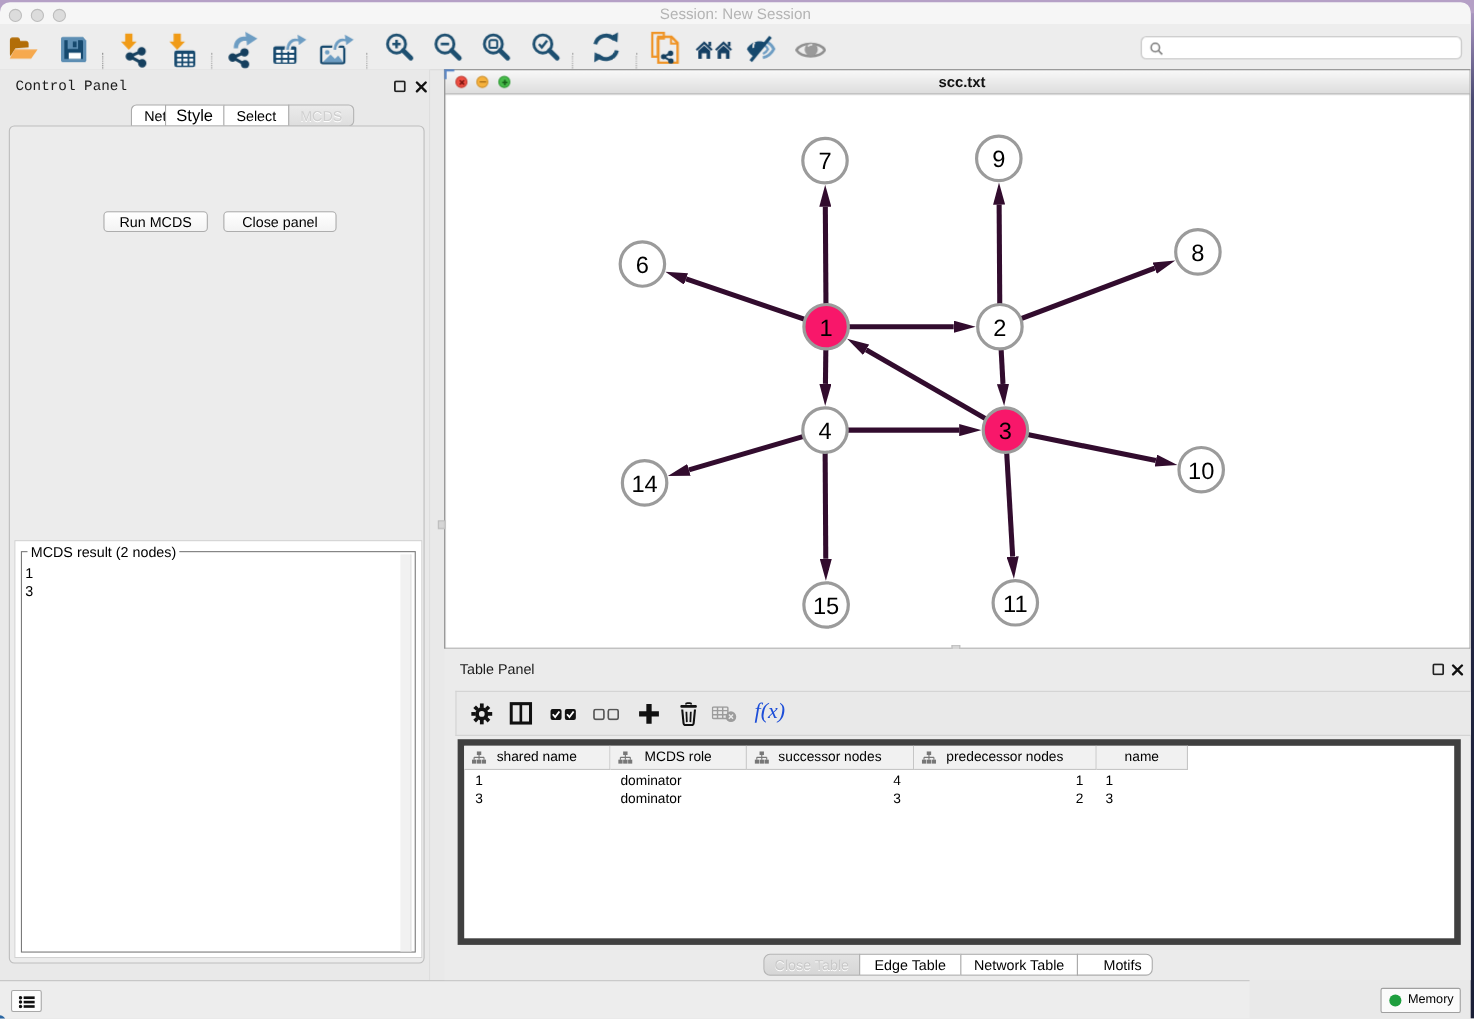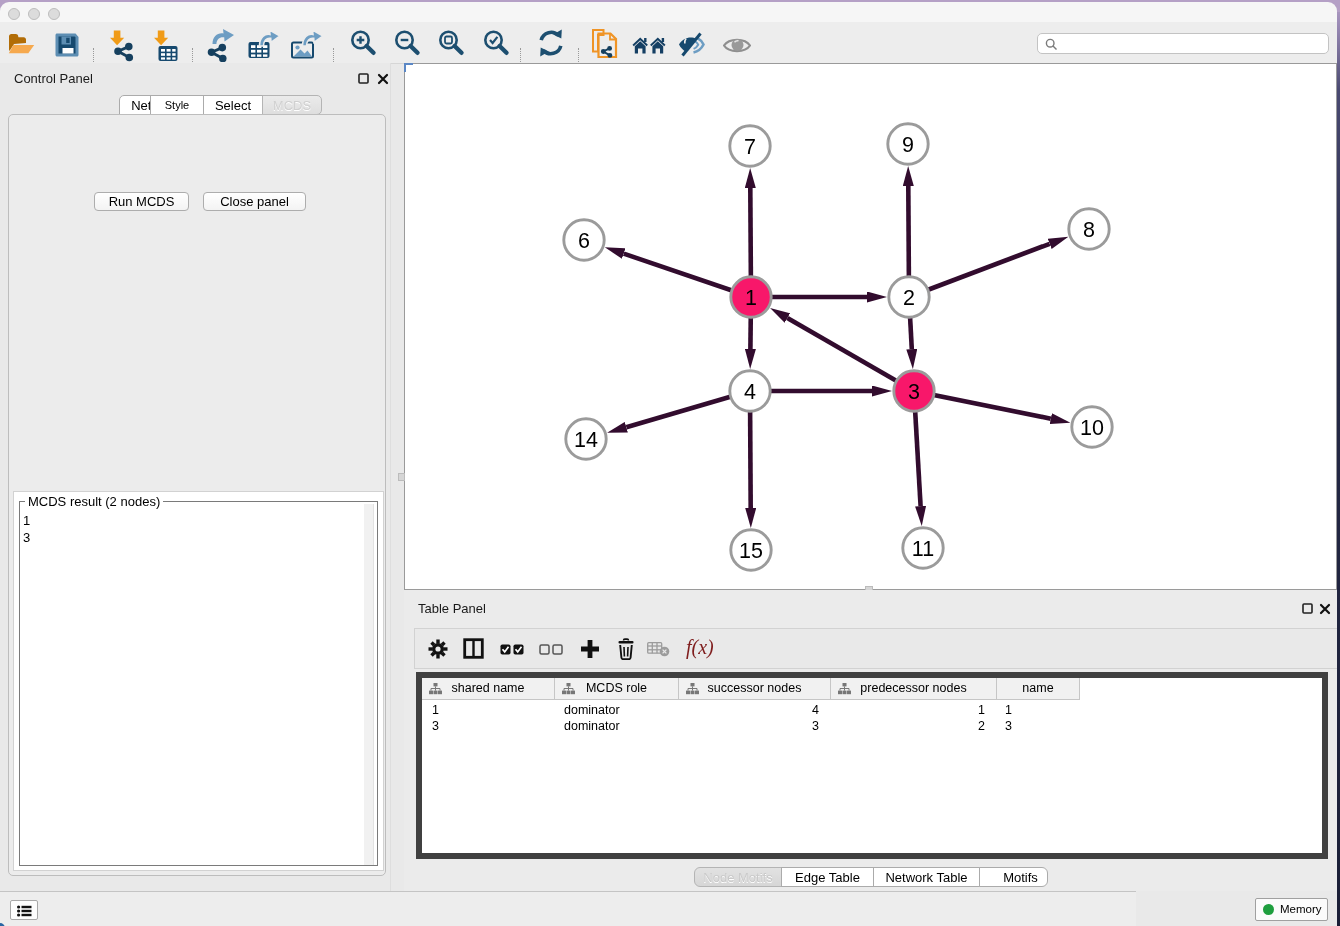--- a/index.html
+++ b/index.html
@@ -15,20 +15,21 @@
 <div class="abs" style="left:0;top:0;width:1340px;height:3px;background:#b5a0c6;"></div>
 <div class="abs" style="right:0;top:0;width:3px;height:926px;background:linear-gradient(#b5a0c6 0px,#9a8ab5 25px,#4a4a72 90px,#262a48 300px,#1a1e36 926px);"></div>
 
 <div class="abs" style="left:0;top:0;width:12px;height:12px;background:#b5a0c6;"></div>
 <div class="abs" style="left:1328px;top:0;width:12px;height:12px;background:#b5a0c6;"></div>
 
 <div class="abs" style="left:0;top:2px;width:1337px;height:20px;border-bottom:1px solid #cfcfcf;border-radius:9px 9px 0 0;background:#f6f6f6;">
   <div class="abs" style="left:8px;top:6px;width:12px;height:12px;border-radius:50%;background:#dcdcdc;border:1px solid #bdbdbd;box-sizing:border-box;"></div>
   <div class="abs" style="left:28px;top:6px;width:12px;height:12px;border-radius:50%;background:#dcdcdc;border:1px solid #bdbdbd;box-sizing:border-box;"></div>
   <div class="abs" style="left:48px;top:6px;width:12px;height:12px;border-radius:50%;background:#dcdcdc;border:1px solid #bdbdbd;box-sizing:border-box;"></div>
+  <div class="abs" style="left:0;top:3px;width:100%;text-align:center;font-size:13.8px;color:#b4b4b4;">Session: New Session</div>
 </div>
 
 <div id="toolbar" class="abs" style="left:0;top:22px;width:1337px;height:41px;background:#ededed;border-bottom:1px solid #d6d6d6;">
 
   <svg class="abs" style="left:8px;top:11px" width="27" height="22" viewBox="0 0 27 22">
     <path d="M1 16.5 V3.3 c0-1.3 1-2.3 2.3-2.3 h4.6 c1.1 0 2 .7 2.2 1.8 l.3 1.4 h5.3 c1.3 0 2.3 1 2.3 2.3 v3.6 L6 11 1.5 18 z" fill="#b26d07"></path>
     <path d="M0.8 20.3 L5.4 12 h20.8 L20.3 20.3 z" fill="#f6a94e"></path>
   </svg>
 
   <svg class="abs" style="left:55px;top:11px" width="24" height="24" viewBox="0 0 24 24">
@@ -180,49 +181,64 @@
   </svg>
 </div>
 <div class="abs" style="left:1037px;top:33px;width:292px;height:21px;background:#fff;border:1px solid #c3c3c3;border-radius:5px;box-sizing:border-box;">
   <svg width="13" height="13" style="position:absolute;left:7px;top:4px" viewBox="0 0 13 13">
       <circle cx="5.2" cy="5.2" r="3.8" fill="none" stroke="#7b7b7b" stroke-width="1.4"></circle>
       <line x1="8" y1="8" x2="11.5" y2="11.5" stroke="#7b7b7b" stroke-width="1.4"></line>
     </svg>
 </div>
 
 <div class="abs" style="left:0;top:63px;width:391px;height:828px;background:#e9e9e9;border-right:1px solid #dedede;box-sizing:border-box;">
-  <div class="abs" style="left:14px;top:8px;font-size:13px;color:#1a1a1a;">Control Panel</div>
+  <div class="abs" style="left:14px;top:8px;font-size:13px;color:#1a1a1a;font-family:Liberation Mono, monospace;">Control Panel</div>
   <svg class="abs" style="left:358px;top:10px" width="11" height="11" viewBox="0 0 11 11">
       <rect x="1" y="1" width="9" height="9" fill="none" stroke="#222" stroke-width="1.6" rx="1"></rect>
     </svg>
   <svg class="abs" style="left:377px;top:10px" width="12" height="12" viewBox="0 0 12 12">
       <path d="M2 2 L10 10 M10 2 L2 10" stroke="#111" stroke-width="2.2" stroke-linecap="round"></path>
     </svg>
 
   <div class="abs" style="left:79px;top:32px;width:72px;height:20px;background:#fff;border:1px solid #ababab;box-sizing:border-box;border-radius:5px 0 0 0;font-size:13px;text-align:center;line-height:19px;color:#000;margin-left:40px;">Network</div>
-  <div class="abs" style="left:150px;top:32px;width:54px;height:20px;background:#fff;border:1px solid #ababab;box-sizing:border-box;font-size:11px;text-align:center;line-height:19px;color:#000;">Style</div>
+  <div class="abs" style="left:150px;top:32px;width:54px;height:20px;background:#fff;border:1px solid #ababab;box-sizing:border-box;font-size:15px;text-align:center;line-height:19px;color:#000;">Style</div>
   <div class="abs" style="left:203px;top:32px;width:60px;height:20px;background:#fff;border:1px solid #ababab;box-sizing:border-box;font-size:13px;text-align:center;line-height:19px;color:#000;">Select</div>
   <div class="abs" style="left:262px;top:32px;width:60px;height:20px;background:linear-gradient(#ebebeb,#dedede);border:1px solid #b4b4b4;box-sizing:border-box;border-radius:0 5px 5px 0;font-size:13px;text-align:center;line-height:19px;color:#cfcfcf;text-shadow:0 1px 0 #fff;">MCDS</div>
 
   <div class="abs" style="left:8px;top:51px;width:378px;height:762px;background:#ececec;border:1px solid #bdbdbd;border-radius:5px;box-sizing:border-box;"></div>
 
 
 
   <div class="abs" style="left:94px;top:129px;width:95px;height:19px;background:linear-gradient(#ffffff,#f3f3f3);border:1px solid #adadad;border-radius:4px;box-sizing:border-box;font-size:13px;text-align:center;line-height:17px;color:#000;">Run MCDS</div>
   <div class="abs" style="left:203px;top:129px;width:103px;height:19px;background:linear-gradient(#ffffff,#f3f3f3);border:1px solid #adadad;border-radius:4px;box-sizing:border-box;font-size:13px;text-align:center;line-height:17px;color:#000;">Close panel</div>
 
   <div class="abs" style="left:13px;top:428px;width:371px;height:380px;background:#fff;border:1px solid #d2d2d2;box-sizing:border-box;">
     <div class="abs" style="left:5px;top:9px;right:5px;bottom:4px;border:1px solid #7a7a7a;"></div>
     <div class="abs" style="left:11px;top:2px;background:#fff;padding:0 3px;font-size:13px;color:#000;">MCDS result (2 nodes)</div>
     <div class="abs" style="left:9px;top:20px;font-size:13px;line-height:17px;color:#000;">1<br>3</div>
     <div class="abs" style="left:350px;top:12px;width:9px;height:361px;background:#f1f1f1;border-right:1px solid #e2e2e2;"></div>
   </div>
 </div>
 
 <div class="abs" style="left:404px;top:63px;width:933px;height:527px;border:1px solid #9a9a9a;box-sizing:border-box;background:#fff;">
+  <div class="abs" style="left:0;top:0;width:100%;height:22px;background:linear-gradient(#f8f8f8,#dddddd);border-bottom:1px solid #a8a8a8;box-sizing:border-box;">
+    <div class="abs" style="left:9px;top:5px;width:11px;height:11px;border-radius:50%;background:#ee4f43;border:1px solid #c33d33;box-sizing:border-box;"></div>
+    <svg class="abs" style="left:11.5px;top:7.5px" width="6" height="6" viewBox="0 0 6 6">
+        <path d="M1 1 L5 5 M5 1 L1 5" stroke="#7e1410" stroke-width="1.4"></path>
+      </svg>
+    <div class="abs" style="left:28px;top:5px;width:11px;height:11px;border-radius:50%;background:#f6b13c;border:1px solid #d0922c;box-sizing:border-box;"></div>
+    <div class="abs" style="left:30.5px;top:9.5px;width:6px;height:1.6px;background:#96600f;"></div>
+    <div class="abs" style="left:48px;top:5px;width:11px;height:11px;border-radius:50%;background:#47bb4a;border:1px solid #309a35;box-sizing:border-box;"></div>
+    <svg class="abs" style="left:50.5px;top:7.5px" width="6" height="6" viewBox="0 0 6 6">
+        <path d="M3 0.5 L3 5.5 M0.5 3 L5.5 3" stroke="#155e18" stroke-width="1.5"></path>
+      </svg>
+    <svg class="abs" style="left:0;top:0;transform:translateZ(0);" width="931" height="22">
+        <text x="469.5" y="15.5" text-anchor="middle" font-family="Liberation Sans, sans-serif" font-size="13.5" font-weight="bold" fill="#111">scc.txt</text>
+      </svg>
+  </div>
 
   <svg class="abs" style="left:0px;top:22px;transform:translateZ(0);will-change:transform;" width="931" height="503" viewBox="0 0 931 503">
     <defs>
       <marker id="ar" viewBox="0 0 20 11" refX="0" refY="5.5" markerWidth="20" markerHeight="11" markerUnits="userSpaceOnUse" orient="auto">
         <path d="M0,0 L20,5.5 L0,11 z" fill="#320c2e"></path>
       </marker>
     </defs>
     <g stroke="#320c2e" stroke-width="4.6" marker-end="url(#ar)">
 <line x1="346.0" y1="211.0" x2="345.3" y2="102.0"></line>
       <line x1="346.0" y1="211.0" x2="218.7" y2="167.6"></line>
@@ -339,21 +355,21 @@
         <rect x="0.7" y="0.7" width="14" height="10.5" rx="1"></rect>
         <line x1="0.7" y1="4" x2="14.7" y2="4"></line>
           <line x1="0.7" y1="7.8" x2="14.7" y2="7.8"></line>
         <line x1="5.3" y1="0.7" x2="5.3" y2="11.2"></line>
           <line x1="10" y1="0.7" x2="10" y2="11.2"></line>
       </g>
       <circle cx="17.5" cy="9.5" r="4.8" fill="#9c9c9c"></circle>
       <path d="M15.6 7.6 l3.8 3.8 M19.4 7.6 l-3.8 3.8" stroke="#e9e9e9" stroke-width="1.3"></path>
     </svg>
 
-    <div class="abs" style="left:271px;top:7px;font-family:'Liberation Serif',serif;font-style:italic;font-size:20px;color:#7f1d1d;">f(x)</div>
+    <div class="abs" style="left:271px;top:7px;font-family:'Liberation Serif',serif;font-style:italic;font-size:20px;color:#1d4ed8;">f(x)</div>
   </div>
 
   <div class="abs" style="left:12px;top:82px;width:912px;height:187px;background:#fff;border:6px solid #404040;box-sizing:border-box;">
     <div id="thead" class="abs" style="left:0;top:0;height:22px;font-size:12.5px;color:#000;">
       <div class="abs hc" style="left:0;width:133px;">shared name</div>
       <div class="abs hc" style="left:133px;width:124px;">MCDS role</div>
       <div class="abs hc" style="left:257px;width:152px;">successor nodes</div>
       <div class="abs hc" style="left:409px;width:166px;">predecessor nodes</div>
       <div class="abs hc" style="left:575px;width:83px;">name</div>
       <svg class="abs ht" style="left:7px;" width="13" height="12" viewBox="0 0 13 12">
@@ -420,21 +436,21 @@
       <div class="abs" style="left:409px;top:3px;width:154px;text-align:right;">1</div>
       <div class="abs" style="left:583px;top:3px;">1</div>
       <div class="abs" style="left:10px;top:19px;">3</div>
       <div class="abs" style="left:142px;top:19px;">dominator</div>
       <div class="abs" style="left:257px;top:19px;width:140px;text-align:right;">3</div>
       <div class="abs" style="left:409px;top:19px;width:154px;text-align:right;">2</div>
       <div class="abs" style="left:583px;top:19px;">3</div>
     </div>
   </div>
 
-  <div class="abs" style="left:290px;top:277px;width:88px;height:20px;background:linear-gradient(#e2e2e2,#d6d6d6);border:1px solid #b4b4b4;box-sizing:border-box;border-radius:6px 0 0 6px;font-size:13px;text-align:center;line-height:19px;color:#c9c9c9;text-shadow:0 1px 0 #fff;">Node Motifs</div>
+  <div class="abs" style="left:290px;top:277px;width:88px;height:20px;background:linear-gradient(#e2e2e2,#d6d6d6);border:1px solid #b4b4b4;box-sizing:border-box;border-radius:6px 0 0 6px;font-size:13px;text-align:center;line-height:19px;color:#c9c9c9;text-shadow:0 1px 0 #fff;">Close Table</div>
   <div class="abs" style="left:377px;top:277px;width:93px;height:20px;background:#fff;border:1px solid #ababab;box-sizing:border-box;font-size:13px;text-align:center;line-height:19px;color:#000;">Edge Table</div>
   <div class="abs" style="left:469px;top:277px;width:107px;height:20px;background:#fff;border:1px solid #ababab;box-sizing:border-box;font-size:13px;text-align:center;line-height:19px;color:#000;">Network Table</div>
   <div class="abs" style="left:575px;top:277px;width:69px;height:20px;background:#fff;border:1px solid #ababab;box-sizing:border-box;border-radius:0 6px 6px 0;font-size:13px;text-align:center;line-height:19px;color:#000;padding-left:14px;">Motifs</div>
 </div>
 
 <div class="abs" style="left:0;top:891px;width:1136px;height:35px;background:#ededed;border-top:1px solid #c4c4c4;box-sizing:border-box;">
   <div class="abs" style="left:10px;top:8px;width:28px;height:20px;background:#fdfdfd;border:1px solid #a8a8a8;border-radius:2px;box-sizing:border-box;">
     <svg style="position:absolute;left:6px;top:3.5px" width="15" height="12" viewBox="0 0 15 12">
       <g fill="#111">
           <circle cx="1.6" cy="2" r="1.6"></circle>

